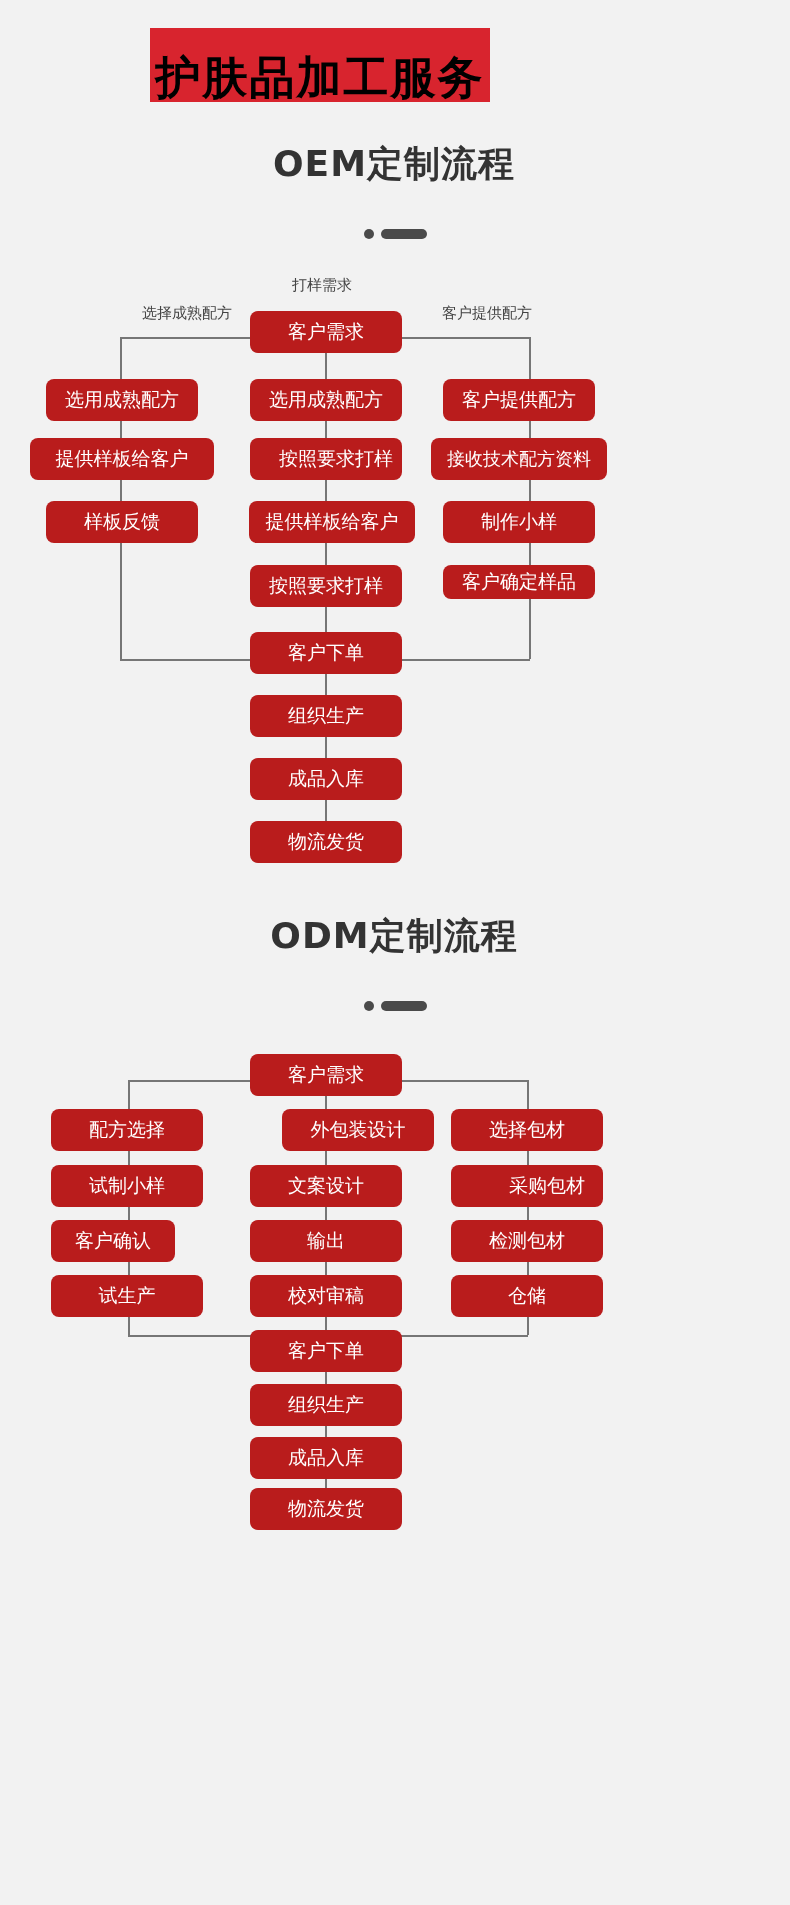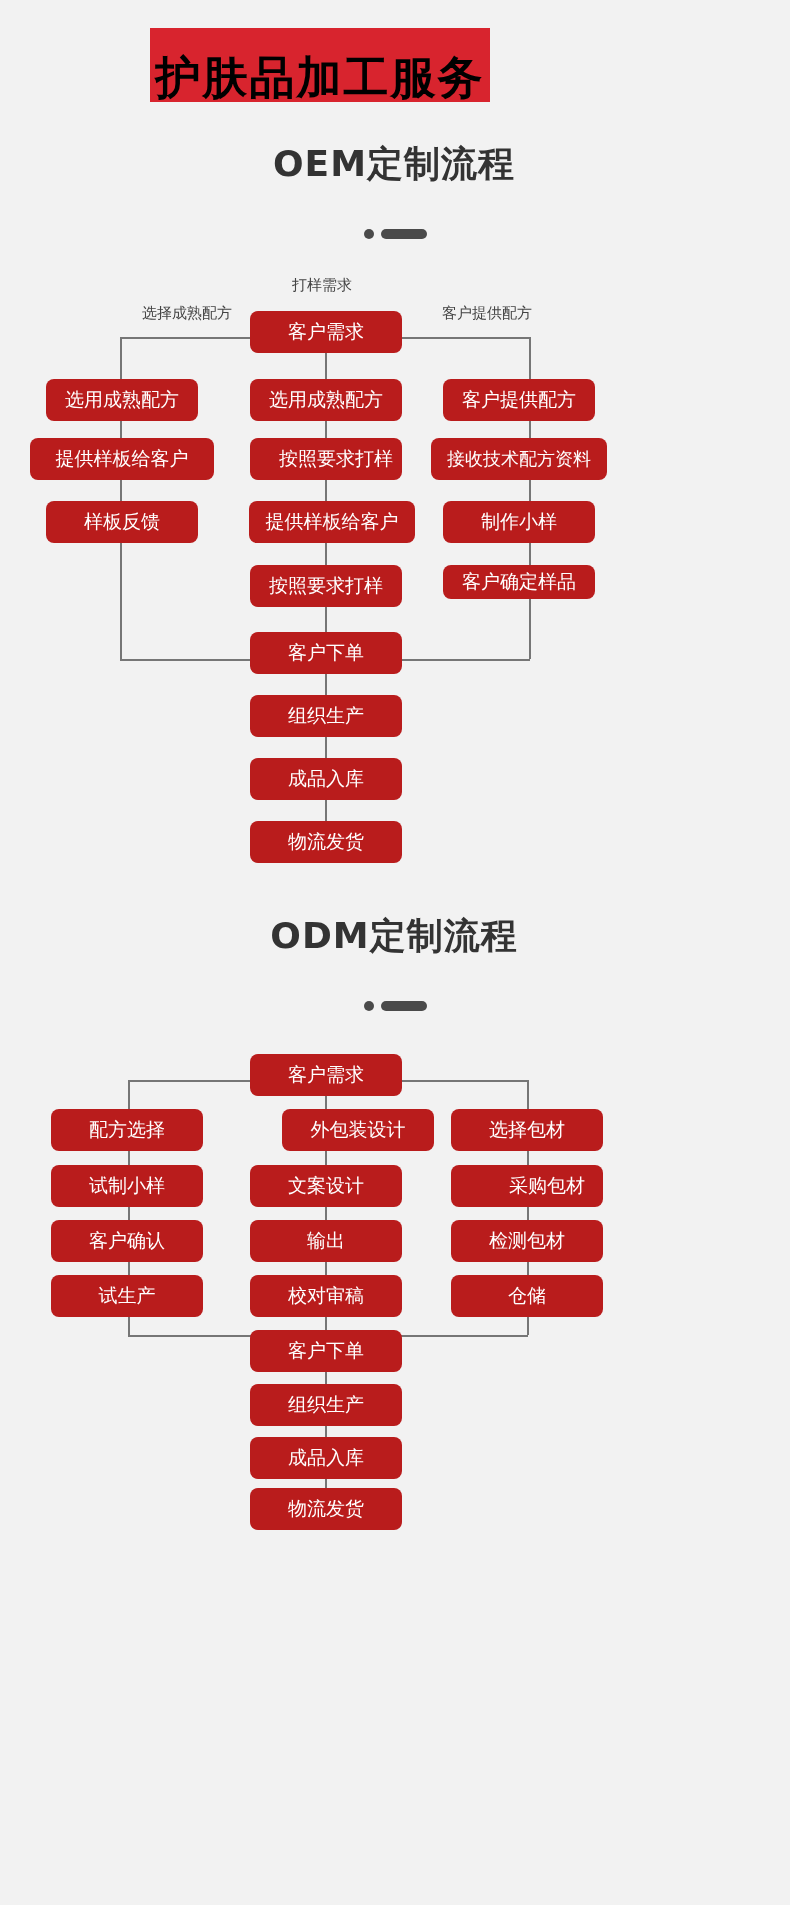--- a/index.html
+++ b/index.html
@@ -120,21 +120,21 @@
   <div class="ln h" style="left:128px; top:1080px; width:400px;"></div>
   <div class="ln v" style="left:128px; top:1080px; height:30px;"></div>
   <div class="ln v" style="left:527px; top:1080px; height:30px;"></div>
   <div class="ln v" style="left:325px; top:1096px; height:16px;"></div>
 
   <div class="node" style="left:250px; top:1054px; width:152px; height:42px;">客户需求</div>
 
   <div class="ln v" style="left:128px; top:1110px; height:225px;"></div>
   <div class="node" style="left:51px; top:1109px; width:152px; height:42px;">配方选择</div>
   <div class="node" style="left:51px; top:1165px; width:152px; height:42px;">试制小样</div>
-  <div class="node" style="left:51px; top:1220px; width:152px; height:42px;">客户确认</div>
+  <div class="node" style="left:51px; top:1220px; width:124px; height:42px;">客户确认</div>
   <div class="node" style="left:51px; top:1275px; width:152px; height:42px;">试生产</div>
 
   <div class="ln v" style="left:325px; top:1112px; height:225px;"></div>
   <div class="node" style="left:250px; top:1109px; width:152px; height:42px;margin-left:32px;">外包装设计</div>
   <div class="node" style="left:250px; top:1165px; width:152px; height:42px;">文案设计</div>
   <div class="node" style="left:250px; top:1220px; width:152px; height:42px;">输出</div>
   <div class="node" style="left:250px; top:1275px; width:152px; height:42px;">校对审稿</div>
 
   <div class="ln v" style="left:527px; top:1110px; height:225px;"></div>
   <div class="node" style="left:451px; top:1109px; width:152px; height:42px;">选择包材</div>

